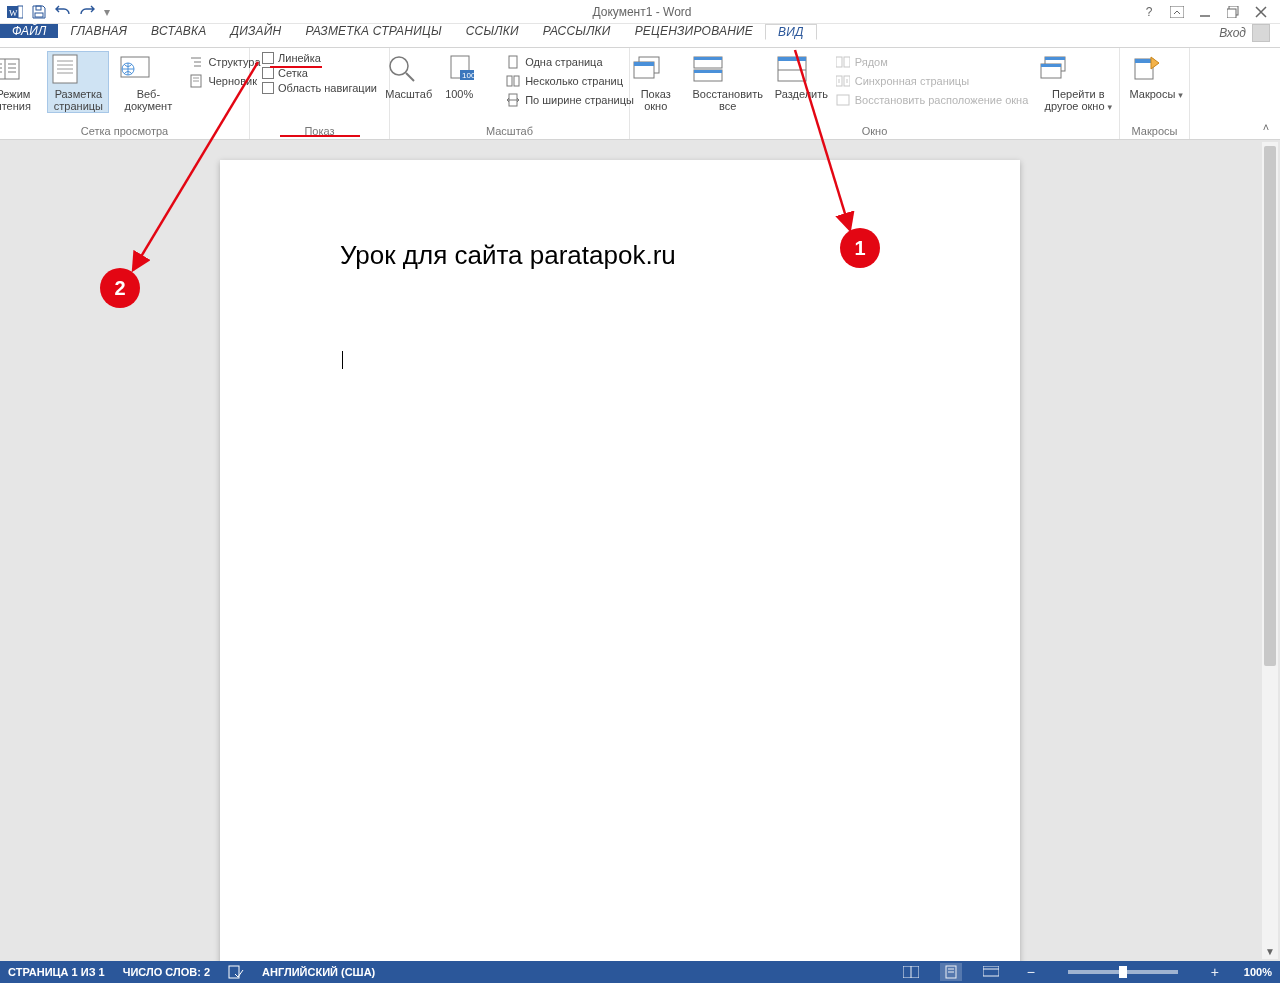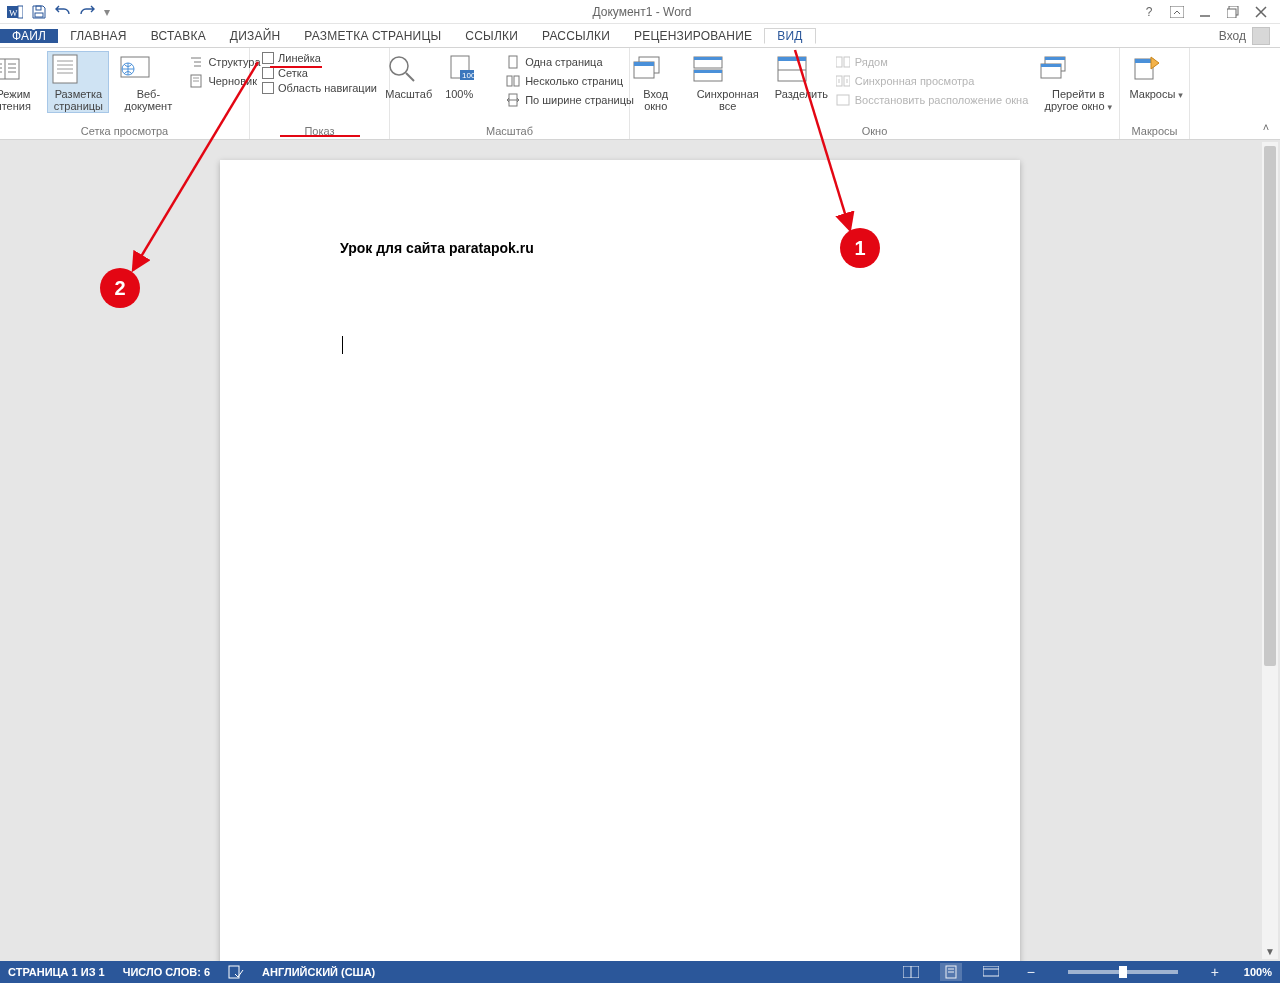--- a/index.html
+++ b/index.html
@@ -15,21 +15,21 @@
 
   
   .titlebar { height:24px; background:#fff; display:flex; align-items:center; border-bottom:1px solid #e5e5e5; position:relative;}
   .qat { display:flex; align-items:center; gap:6px; padding-left:6px;}
   .qat .icon { width:18px; height:18px; display:flex; align-items:center; justify-content:center; color:#2b579a; cursor:pointer;}
   .doc-title { position:absolute; left:4px; right:0; text-align:center; font-size:12px; color:#666; pointer-events:none;}
   .winctrl { margin-left:auto; display:flex; align-items:center; gap:10px; padding-right:10px; color:#666;}
   .winctrl .wc { width:18px; height:18px; display:flex; align-items:center; justify-content:center; cursor:pointer;}
 
   
-  .tabs { height:24px; display:flex; align-items:center; border-bottom:1px solid #d4d4d4; background:#fff; position:relative;}
+  .tabs { height:24px; display:flex; align-items:flex-start; border-bottom:1px solid #d4d4d4; background:#fff; position:relative;font-style:italic;}
   .tab { padding:0 12px; display:flex; align-items:center; font-size:12px; color:#444; text-transform:uppercase; letter-spacing:.2px; cursor:pointer;}
   .tab.file { background:#2b579a; color:#fff; font-weight:400;}
   .tab.active { border:1px solid #d4d4d4; border-bottom:1px solid #fff; margin-bottom:-1px; color:#2b579a; background:#fff;}
   .login { margin-left:auto; display:flex; align-items:center; gap:6px; padding-right:10px; color:#666; }
   .login .avatar { width:18px; height:18px; background:#d8d8d8; border:1px solid #c4c4c4;}
 
   
   .ribbon { height:92px; background:#fff; border-bottom:1px solid #d4d4d4; display:flex; align-items:stretch; position:relative; font-size:11px; color:#444;}
   .group { border-right:1px solid #e5e5e5; display:flex; flex-direction:column; align-items:center; padding:4px 8px 0 8px; position:relative;}
   .group-inner { flex:1; display:flex; align-items:flex-start; gap:10px;}
@@ -43,21 +43,21 @@
   .smallrow .sicon { width:16px; height:16px; display:flex; align-items:center; justify-content:center;}
   .chk { width:12px; height:12px; border:1px solid #7a7a7a; display:inline-block;}
   .disabled { color:#b5b5b5; }
   .caret::after { content:"▾"; font-size:9px; color:#666; margin-left:3px;}
   .collapse-btn { position:absolute; right:6px; bottom:4px; width:16px; height:16px; display:flex; align-items:center; justify-content:center; color:#666; cursor:pointer;}
 
   
   .workspace { position:absolute; top:140px; left:0; right:0; bottom:22px; background:#e6e6e6; }
   .page { position:absolute; left:220px; top:20px; width:800px; height:1060px; background:#fff; box-shadow:0 2px 6px rgba(0,0,0,.25);}
   .page .content { position:absolute; left:120px; top:80px; right:80px; color:#000;}
-  .page .content h1 { font-size:14px; font-weight:bold; margin:0 0 80px 0;}
+  .page .content h1 { font-size:26px; font-weight:normal; margin:0 0 80px 0;}
   .cursor-line { width:1px; height:18px; background:#000; margin-left:2px;}
   .vscroll { position:absolute; right:2px; top:2px; width:16px; bottom:2px; background:#f3f3f3;}
   .vscroll .thumb { position:absolute; left:2px; right:2px; top:4px; height:520px; background:#c8c8c8; border-radius:2px;}
   .vscroll .arrow { position:absolute; left:0; right:0; height:16px; display:flex; align-items:center; justify-content:center; color:#666; font-size:10px;}
   .vscroll .arrow.up { top:0;} .vscroll .arrow.down { bottom:0;}
   .badge-num { width:40px; height:40px; border-radius:50%; background:#e30613; color:#fff; font-weight:bold; font-size:20px; display:flex; align-items:center; justify-content:center; position:absolute;}
 
   
   .redline { height:2px; background:#e30613; position:absolute;}
 
@@ -292,32 +292,32 @@
   <div class="group" style="width:490px;">
     <div class="group-inner">
       <div class="big narrow">
         <div class="bicon">
           <svg width="30" height="26">
               <rect x="6" y="1" width="20" height="16" fill="#fff" stroke="#7a7a7a"></rect>
               <rect x="1" y="6" width="20" height="16" fill="#fff" stroke="#7a7a7a"></rect>
               <rect x="1" y="6" width="20" height="4" fill="#4a90d9"></rect>
             </svg>
         </div>
-        <span>Вход окно</span>
+        <span>Показ окно</span>
       </div>
       <div class="big" style="width:74px;">
         <div class="bicon">
           <svg width="30" height="26">
               <rect x="1" y="1" width="28" height="11" fill="#fff" stroke="#7a7a7a"></rect>
               <rect x="1" y="1" width="28" height="3" fill="#4a90d9"></rect>
               <rect x="1" y="14" width="28" height="11" fill="#fff" stroke="#7a7a7a"></rect>
               <rect x="1" y="14" width="28" height="3" fill="#4a90d9"></rect>
             </svg>
         </div>
-        <span>Синхронная все</span>
+        <span>Восстановить все</span>
       </div>
       <div class="big narrow">
         <div class="bicon">
           <svg width="30" height="26">
               <rect x="1" y="1" width="28" height="24" fill="#fff" stroke="#7a7a7a"></rect>
               <rect x="1" y="1" width="28" height="4" fill="#4a90d9"></rect>
               <line x1="1" y1="14" x2="29" y2="14" stroke="#7a7a7a"></line>
             </svg>
         </div>
         <span>Разделить</span>
@@ -333,21 +333,21 @@
           <span>Рядом</span>
         </div>
         <div class="smallrow">
           <span class="sicon">
             <svg width="14" height="12">
                 <rect x="0" y="1" width="6" height="10" fill="none" stroke="#c7c7c7"></rect>
                 <rect x="8" y="1" width="6" height="10" fill="none" stroke="#c7c7c7"></rect>
                 <path d="M3 4v4M11 4v4" stroke="#c7c7c7"></path>
               </svg>
           </span>
-          <span>Синхронная просмотра</span>
+          <span>Синхронная страницы</span>
         </div>
         <div class="smallrow">
           <span class="sicon">
             <svg width="14" height="12">
                 <rect x="1" y="1" width="12" height="10" fill="none" stroke="#c7c7c7"></rect>
               </svg>
           </span>
           <span>Восстановить расположение окна</span>
         </div>
       </div>
@@ -408,21 +408,21 @@
 
   <line x1="795" y1="50" x2="850" y2="230" stroke="#e30613" stroke-width="2.5" marker-end="url(#arr)"></line>
 
   <line x1="258" y1="62" x2="133" y2="270" stroke="#e30613" stroke-width="2.5" marker-end="url(#arr)"></line>
 </svg>
 <div class="badge-num" style="left:840px; top:228px;">1</div>
 <div class="badge-num" style="left:100px; top:268px;">2</div>
 
 <div class="status">
   <div class="seg">СТРАНИЦА 1 ИЗ 1</div>
-  <div class="seg">ЧИСЛО СЛОВ: 6</div>
+  <div class="seg">ЧИСЛО СЛОВ: 2</div>
   <div class="seg">
     <svg width="16" height="14">
         <rect x="1" y="1" width="10" height="12" fill="none" stroke="#fff"></rect>
         <path d="M6 12l3 3 5-7" transform="translate(1,-3)" stroke="#fff" fill="none"></path>
       </svg>
   </div>
   <div class="seg">АНГЛИЙСКИЙ (США)</div>
   <div class="spacer"></div>
   <div class="vbtn">
     <svg width="16" height="12">

